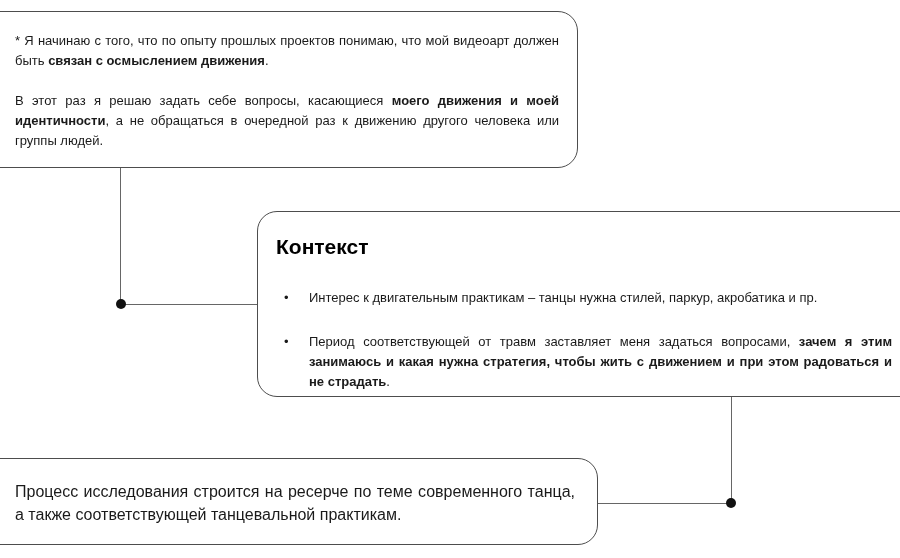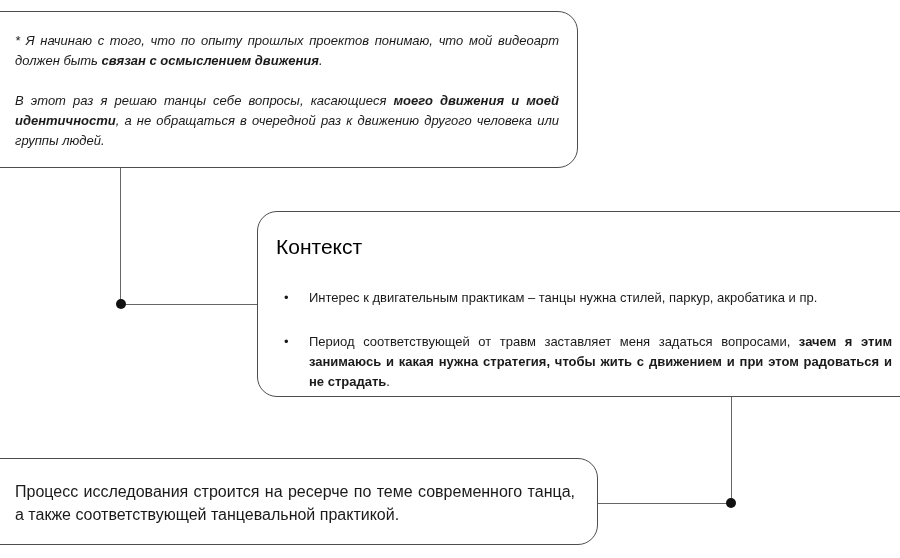--- a/index.html
+++ b/index.html
@@ -15,30 +15,30 @@
 
   .node{
     position:absolute;background:#fff;border:1px solid var(--border);
     border-radius:20px;
   }
   .node-intro{
     left:-24px;top:11px;width:602px;height:157px;
     padding:19px 18px 16px 38px;
     font-size:13px;line-height:20px;text-align:justify;
   }
-  .node-intro p{margin:0 0 20px 0;font-style:italic;}
+  .node-intro p{margin:0 0 20px 0;}
   .node-intro p:last-child{margin-bottom:0;}
 
   .node-context{
     left:257px;top:211px;width:681px;height:186px;
     padding:22px 45px 18px 18px;
     font-size:13px;line-height:20px;
   }
   .node-title{
-    margin:0;font-size:21px;line-height:26px;font-weight:normal;color:#000;
+    margin:0;font-size:21px;line-height:26px;font-weight:bold;color:#000;
     text-align:left;
   }
   .bullet-list{
     list-style:none;margin:28px 0 0 8px;padding:0;
   }
   .bullet-item{
     position:relative;padding-left:25px;text-align:justify;margin:0;
   }
   .bullet-item + .bullet-item{margin-top:24px;}
   .bullet-marker{
@@ -77,34 +77,34 @@
   <div class="connector v cv-1"></div>
   <div class="connector h ch-1"></div>
   <div class="dot dot-1"></div>
 
   <div class="connector v cv-2"></div>
   <div class="connector h ch-2"></div>
   <div class="dot dot-2"></div>
 
   <div class="node node-intro">
     <p><span>* Я начинаю с того, что по опыту прошлых проектов понимаю, что мой видеоарт должен быть </span><span class="b">связан с осмыслением движения</span><span>.</span></p>
-    <p><span>В этот раз я решаю танцы себе вопросы, касающиеся </span><span class="b">моего движения и моей идентичности</span><span>, а не обращаться в очередной раз к движению другого человека или группы людей.</span></p>
+    <p><span>В этот раз я решаю задать себе вопросы, касающиеся </span><span class="b">моего движения и моей идентичности</span><span>, а не обращаться в очередной раз к движению другого человека или группы людей.</span></p>
   </div>
 
   <div class="node node-context">
     <h2 class="node-title">Контекст</h2>
     <ul class="bullet-list">
       <li class="bullet-item">
         <span class="bullet-marker">•</span>
         <span><span>Интерес к двигательным практикам – танцы нужна стилей, паркур, акробатика и пр.</span></span>
       </li>
       <li class="bullet-item">
         <span class="bullet-marker">•</span>
         <span><span>Период соответствующей от травм заставляет меня задаться вопросами, </span><span class="b">зачем я этим занимаюсь и какая нужна стратегия, чтобы жить с движением и при этом радоваться и не страдать</span><span>.</span></span>
       </li>
     </ul>
   </div>
 
   <div class="node node-process">
-    <p><span>Процесс исследования строится на ресерче по теме современного танца, а также соответствующей танцевальной практикой.</span></p>
+    <p><span>Процесс исследования строится на ресерче по теме современного танца, а также соответствующей танцевальной практикам.</span></p>
   </div>
 
 </div>
 
 </body></html>

